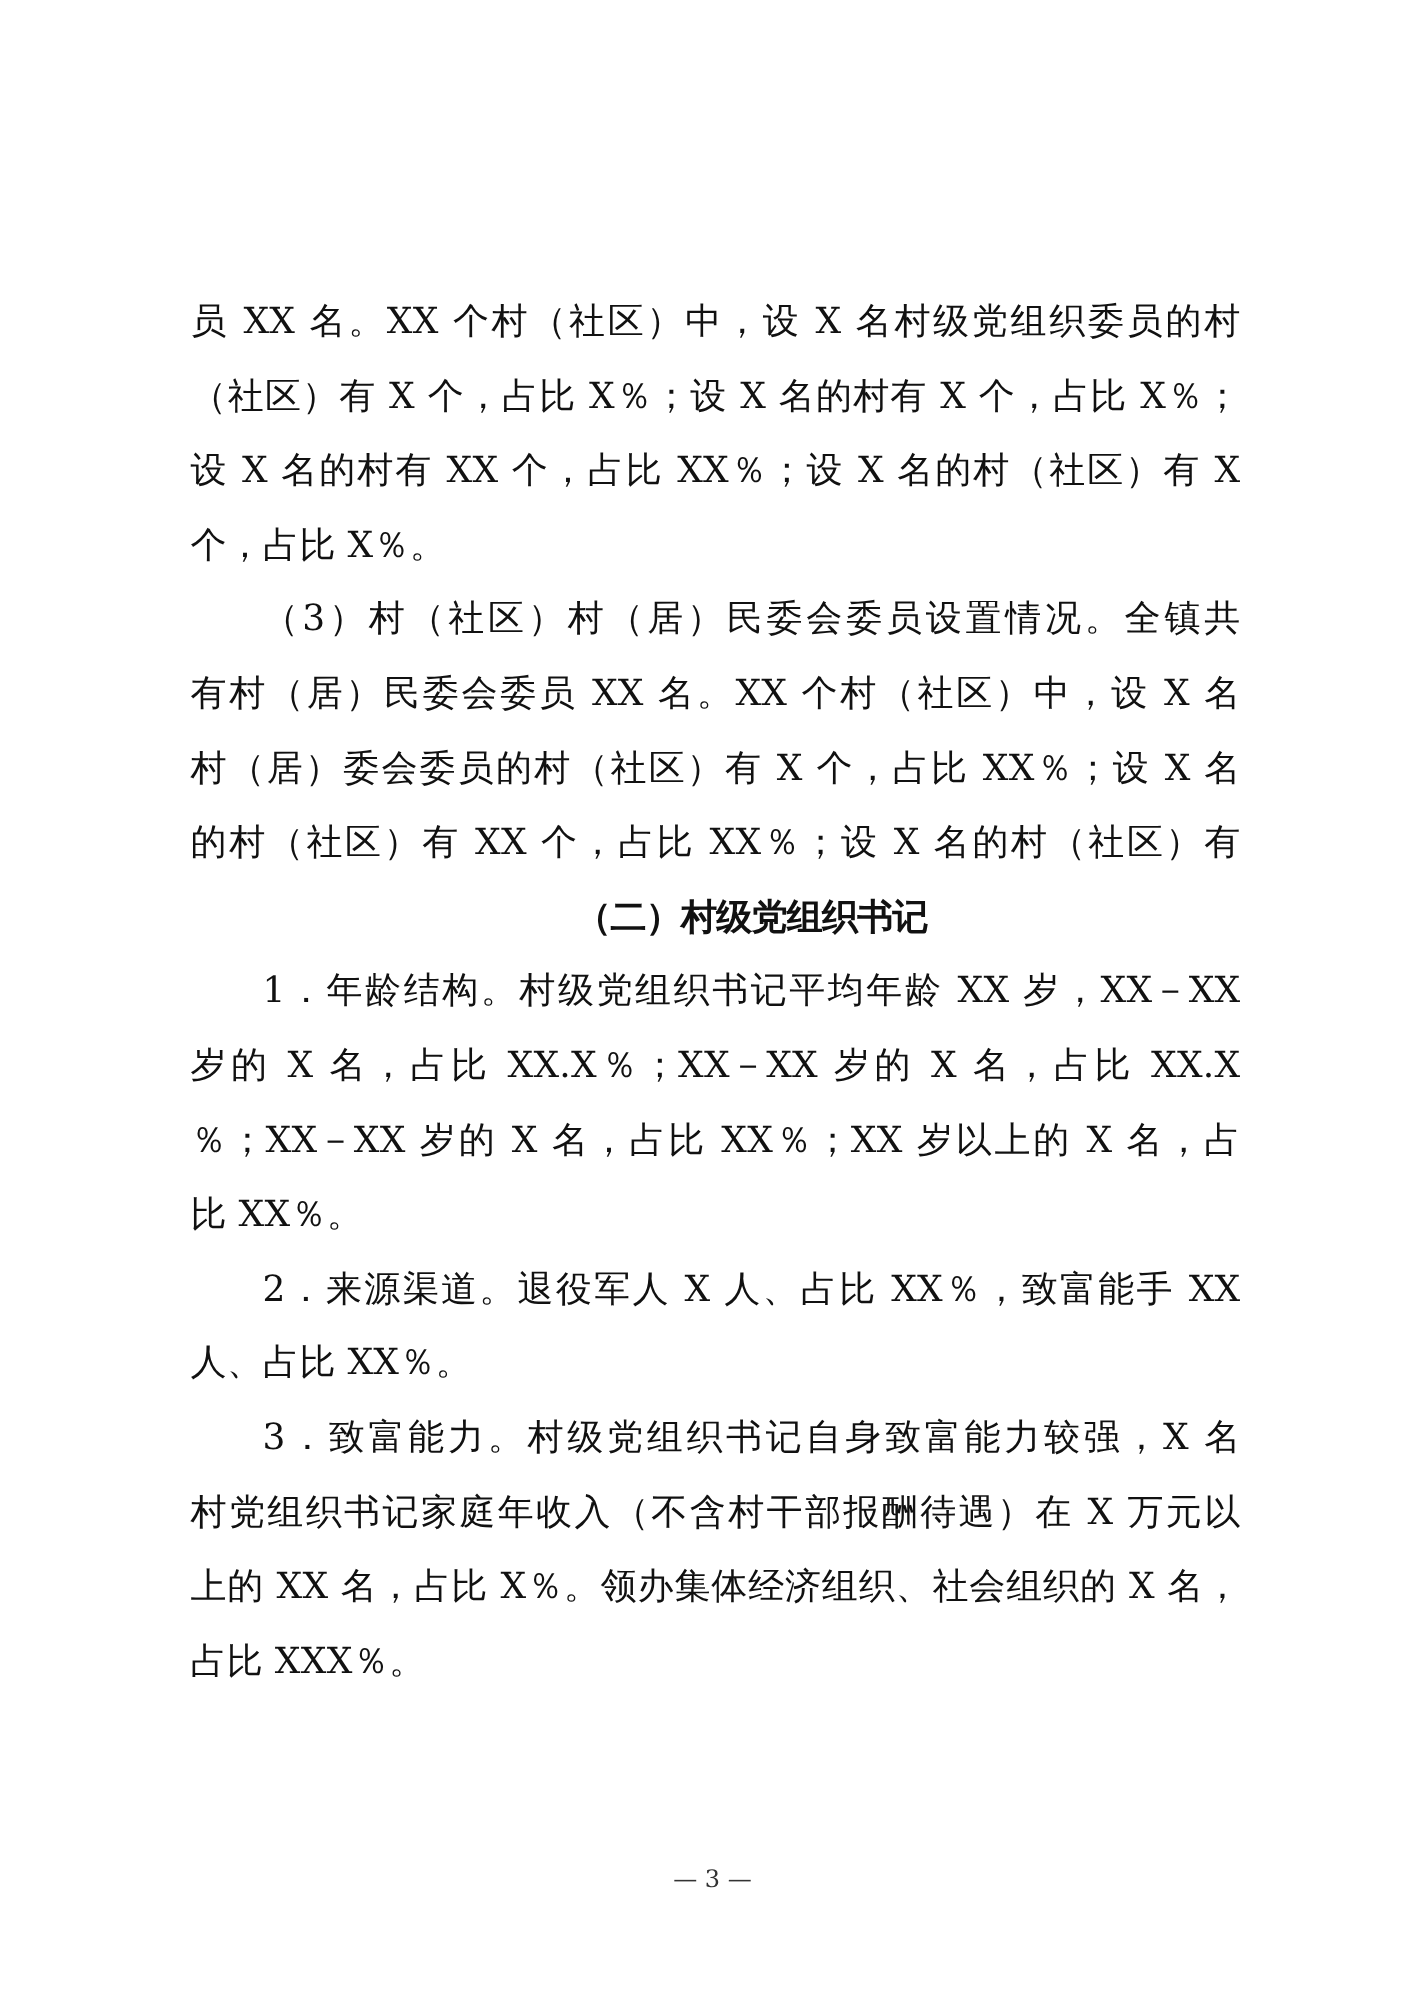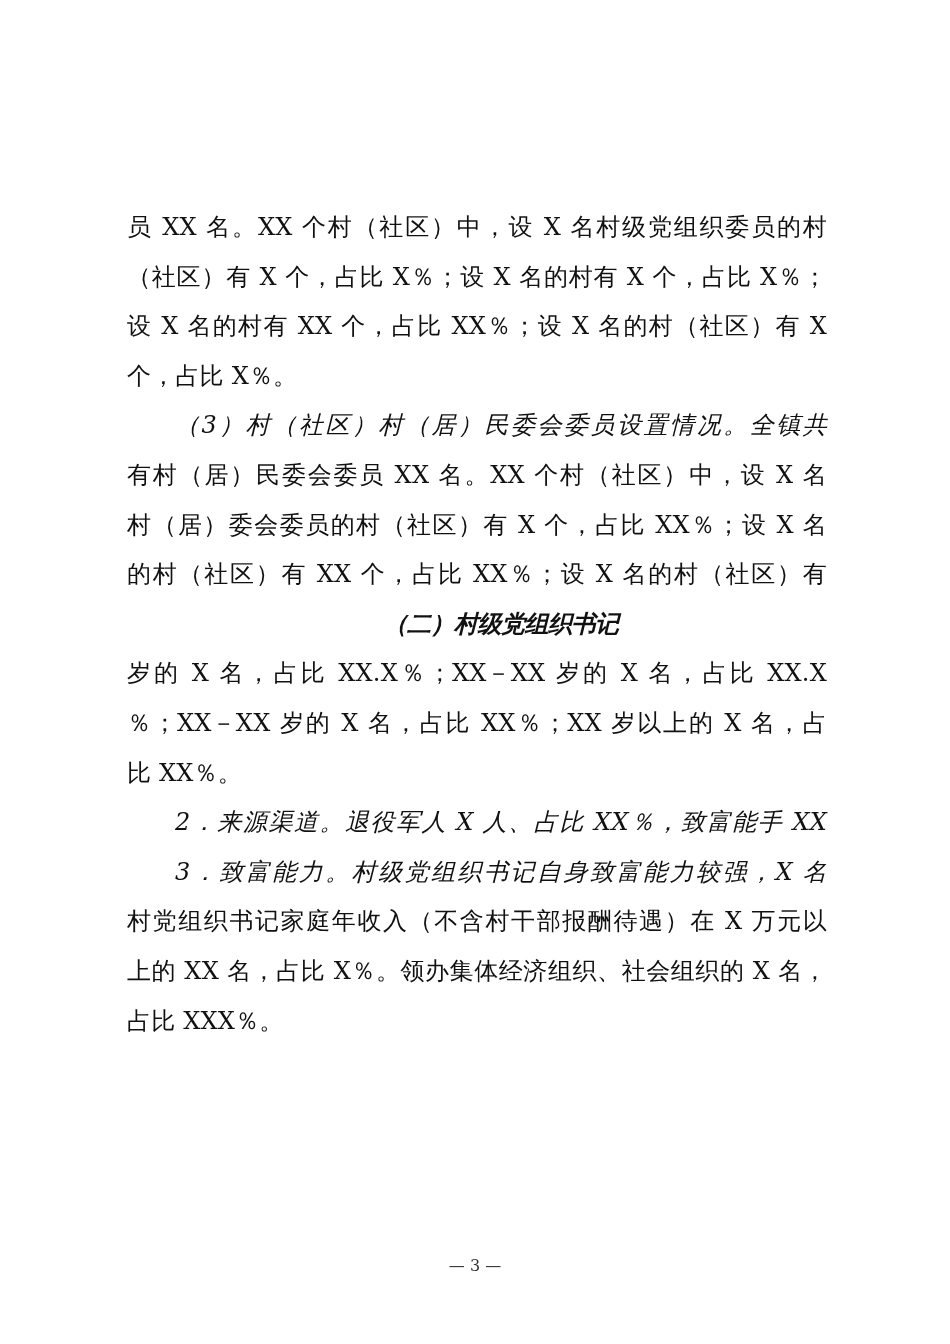--- a/index.html
+++ b/index.html
@@ -10,40 +10,39 @@
     body {
       width: 950px;
       height: 1344px;
       position: relative;
       overflow: hidden;
       font-family: "DejaVu Serif", "Liberation Serif", serif;
       color: #111111;
     }
     .page {
       position: absolute;
-      left: 0; top: 13px;
+      left: 0; top: 0;
       width: 950px;
       height: 960px;
     }
     .body-text {
       position: absolute;
       left: 127px;
       top: 190px;
       width: 700px;
     }
     .line {
       height: 49.6px;
       line-height: 49.6px;
       font-size: 24px;
       white-space: nowrap;
       letter-spacing: 0.2px;
     }
     .indent {
       padding-left: 48px;
-      font-style: italic;
     }
     .heading {
       font-family: "DejaVu Sans", "Liberation Sans", sans-serif;
       font-weight: bold;
       font-size: 24px;
       letter-spacing: -0.5px;
       text-align: center;
     }
     .justify {
       text-align: justify;
@@ -71,25 +70,27 @@
     <div class="line justify">设 X 名的村有 XX 个，占比 XX％；设 X 名的村（社区）有 X</div>
     <div class="line">个，占比 X％。</div>
 
     <div class="line indent justify">（3）村（社区）村（居）民委会委员设置情况。全镇共</div>
     <div class="line justify">有村（居）民委会委员 XX 名。XX 个村（社区）中，设 X 名</div>
     <div class="line justify">村（居）委会委员的村（社区）有 X 个，占比 XX％；设 X 名</div>
     <div class="line justify">的村（社区）有 XX 个，占比 XX％；设 X 名的村（社区）有</div>
 
     <div class="line indent heading">（二）村级党组织书记</div>
 
+    <div class="line indent justify">1．年龄结构。村级党组织书记平均年龄 XX 岁，XX－XX</div>
     <div class="line justify">岁的 X 名，占比 XX.X％；XX－XX 岁的 X 名，占比 XX.X</div>
     <div class="line justify">％；XX－XX 岁的 X 名，占比 XX％；XX 岁以上的 X 名，占</div>
     <div class="line">比 XX％。</div>
 
     <div class="line indent justify">2．来源渠道。退役军人 X 人、占比 XX％，致富能手 XX</div>
+    <div class="line">人、占比 XX％。</div>
 
     <div class="line indent justify">3．致富能力。村级党组织书记自身致富能力较强，X 名</div>
     <div class="line justify">村党组织书记家庭年收入（不含村干部报酬待遇）在 X 万元以</div>
     <div class="line justify">上的 XX 名，占比 X％。领办集体经济组织、社会组织的 X 名，</div>
     <div class="line">占比 XXX％。</div>
 
   </div>
 
   <div class="page-number">— 3 —</div>
 </div>

